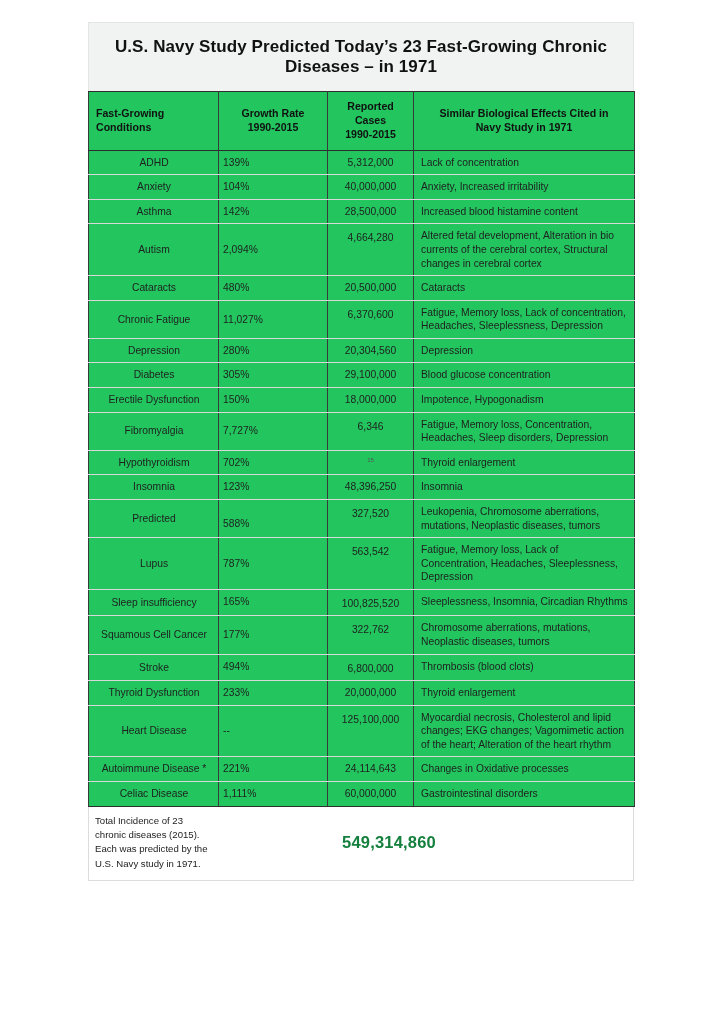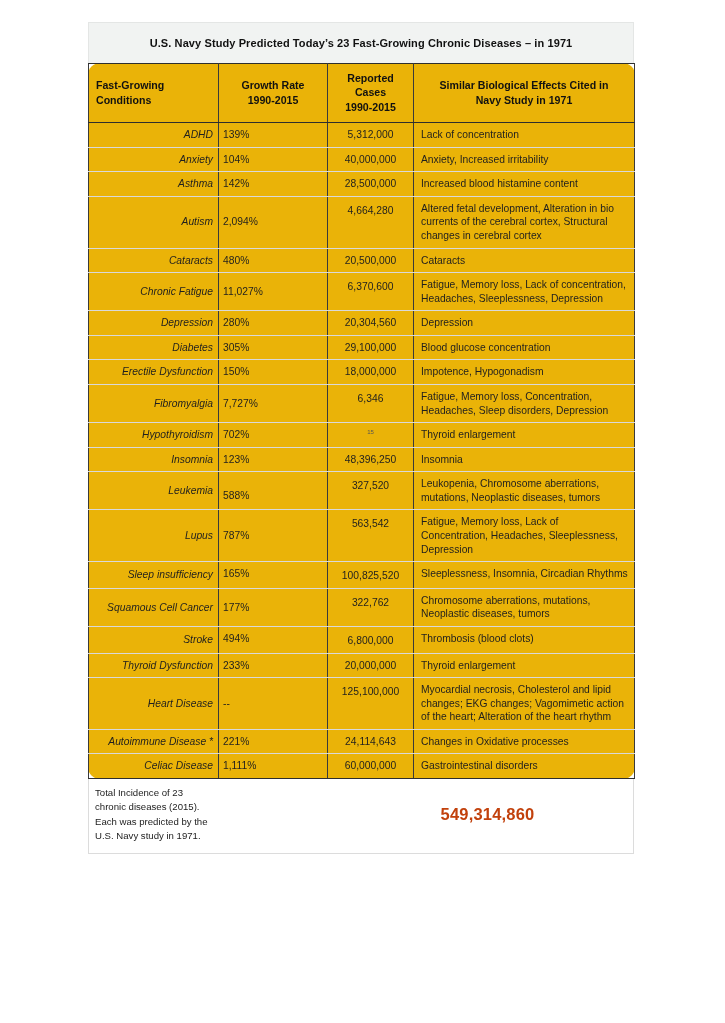--- a/index.html
+++ b/index.html
@@ -36,33 +36,32 @@
     background: #f1f3f2;
     border: 1px solid #e4e6e5;
     border-bottom: none;
     text-align: center;
     padding: 14px 8px 13px 8px;
     box-sizing: border-box;
   }
   .title-band .title-text {
     font-family: "Liberation Sans", sans-serif;
     font-weight: bold;
-    font-size: 11px;
+    font-size: 17px;
     letter-spacing: 0.1px;
     color: #111111;
     line-height: 1.2;
   }
 
   
   table.grid {
     border-collapse: collapse;
     width: 546px;
     table-layout: fixed;
-    background: #eab308;
-    border-radius: 12px;
+    background: #22c55e;
   }
 
   table.grid col.c0 { width: 130px; }
   table.grid col.c1 { width: 109px; }
   table.grid col.c2 { width: 86px; }
   table.grid col.c3 { width: 221px; }
 
   table.grid th,
   table.grid td {
     border-left: 1.5px solid #3a3a3a;
@@ -85,23 +84,22 @@
     padding: 7px 7px 8px 7px;
     line-height: 1.35;
     color: #111111;
   }
   th.h-cond { text-align: left; padding-left: 7px; }
   th.h-mid  { text-align: center; }
   th.h-last { text-align: center; }
 
   
   td.cond {
-    text-align: right;
+    text-align: center;
     padding: 5px 5px 5px 6px;
-    font-style: italic;
   }
   td.rate {
     padding: 5px 4px;
   }
   td.cases {
     text-align: center;
     padding: 5px 4px;
   }
   td.effects {
     text-align: left;
@@ -140,26 +138,26 @@
   .footer-note {
     width: 225px;
     padding-left: 6px;
     font-size: 9.6px;
     line-height: 1.5;
     color: #222222;
     box-sizing: border-box;
   }
   .footer-total {
     flex: 1;
-    text-align: center;
+    text-align: left;
     padding-left: 28px;
     font-size: 16.5px;
     font-weight: bold;
     letter-spacing: 0.2px;
-    color: #c2410c;
+    color: #15803d;
     box-sizing: border-box;
   }
 </style>
 </head>
 <body>
 
 <div id="page">
   <div id="sheet">
 
     <div class="title-band">
@@ -261,21 +259,21 @@
             <td class="cases"><span class="tiny-sup">15</span></td>
             <td class="effects">Thyroid enlargement</td>
           </tr>
           <tr>
             <td class="cond">Insomnia</td>
             <td class="rate">123%</td>
             <td class="cases">48,396,250</td>
             <td class="effects">Insomnia</td>
           </tr>
           <tr>
-            <td class="cond">Leukemia</td>
+            <td class="cond">Predicted</td>
             <td class="rate low">588%</td>
             <td class="cases top">327,520</td>
             <td class="effects top">Leukopenia, Chromosome aberrations, mutations, Neoplastic diseases, tumors</td>
           </tr>
           <tr>
             <td class="cond">Lupus</td>
             <td class="rate">787%</td>
             <td class="cases top">563,542</td>
             <td class="effects top">Fatigue, Memory loss, Lack of Concentration, Headaches, Sleeplessness, Depression</td>
           </tr>

